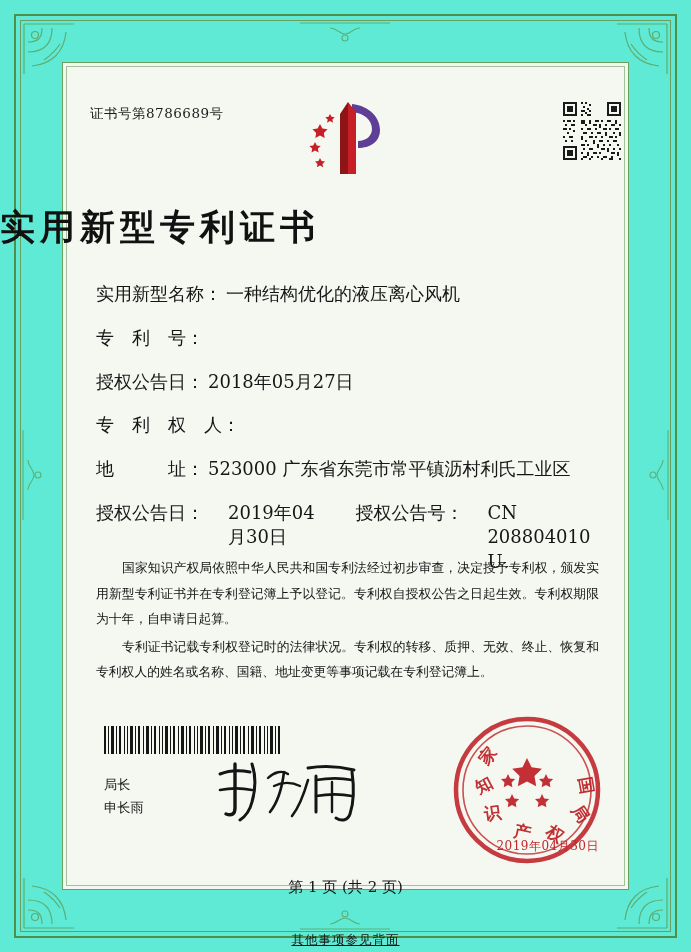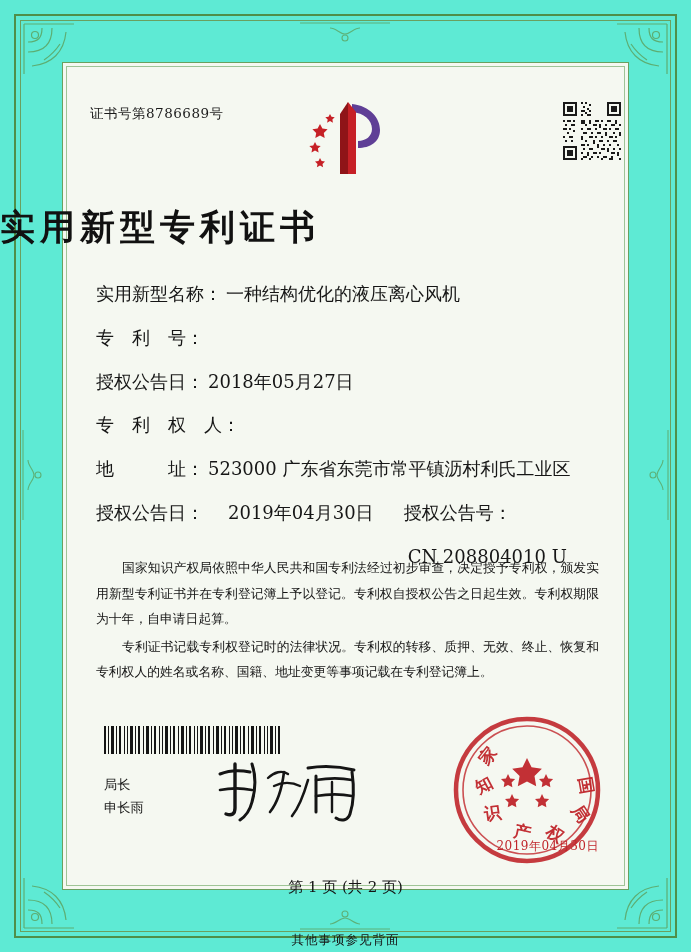--- a/index.html
+++ b/index.html
@@ -125,21 +125,20 @@
     flex: 1 1 auto;
     padding-left: 4px;
   }
   .frow.two-col .seg {
     display: flex;
     align-items: baseline;
     gap: 20px;
   }
   .frow.two-col .seg.right {
     margin-left: 30px;
-    flex-direction: column;
   }
   .para {
     position: absolute;
     left: 96px;
     right: 92px;
     top: 556px;
     font-size: 12.8px;
     line-height: 2.0;
     color: #141414;
     text-align: justify;
@@ -199,20 +198,21 @@
   }
   .footnote {
     position: absolute;
     left: 0; right: 0;
     top: 932px;
     text-align: center;
     font-size: 12.5px;
     color: #151515;
     font-family: "DejaVu Serif", serif;
     letter-spacing: 1px;
+    text-decoration: underline;
   }
 </style>
 </head>
 <body>
 
 <div class="page">
 
   <div class="border-outer"></div>
   <div class="border-mid"></div>
   <div class="border-inner"></div>

